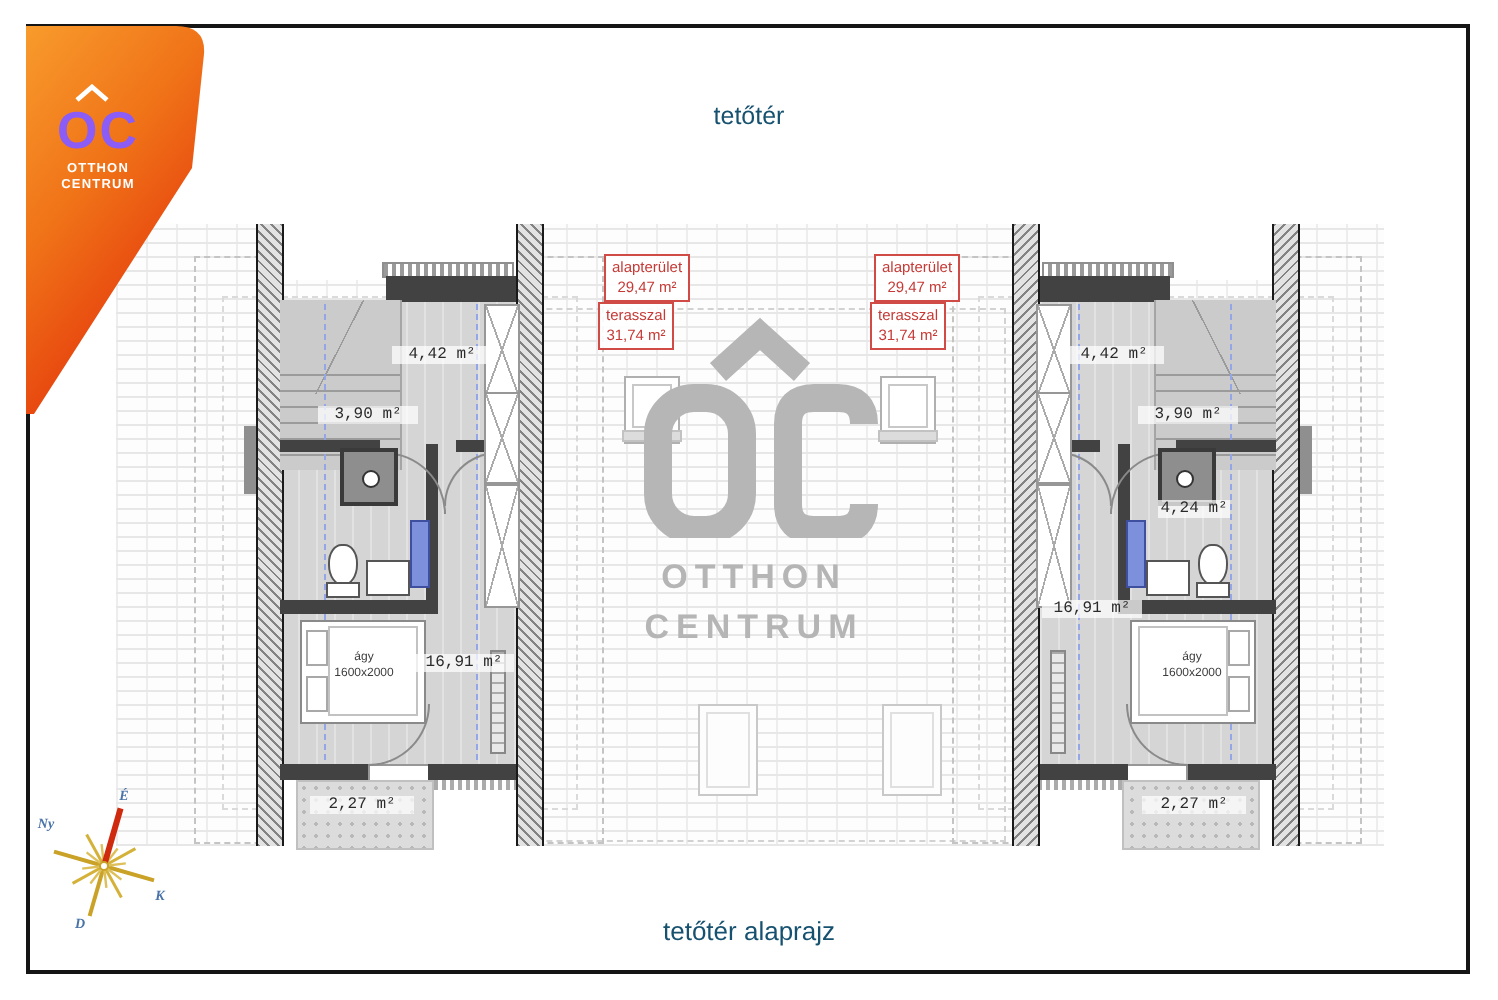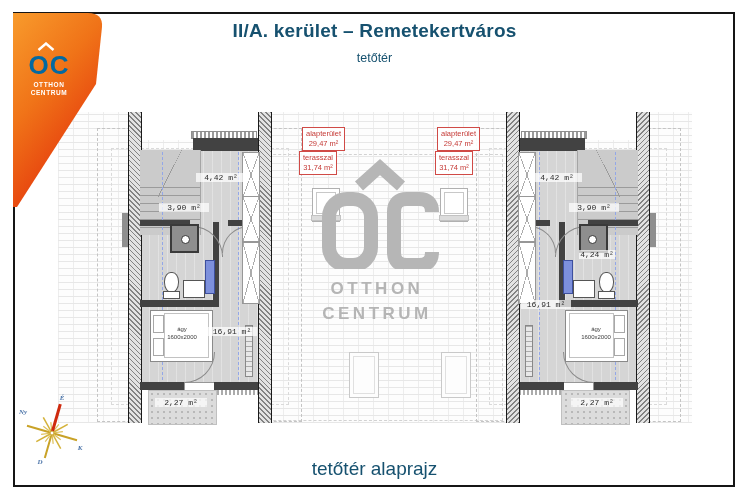--- a/index.html
+++ b/index.html
@@ -7,27 +7,27 @@
            font-family:"Liberation Sans", sans-serif; }
   .frame { position:absolute; left:13px; top:12px; width:718px; height:471px;
            border:2px solid #151515; z-index:4; pointer-events:none; }
 
   
   .title { position:absolute; left:0; right:0; top:20px; text-align:center;
            font-size:19px; font-weight:bold; color:#16516F; letter-spacing:.2px; z-index:5; }
   .subtitle { position:absolute; left:0; right:0; top:51px; text-align:center;
            font-size:12.5px; color:#16516F; z-index:5; }
   .footer { position:absolute; left:0; right:0; top:458px; text-align:center;
-           font-size:19px; color:#16516F; z-index:5; }
+           font-size:13px; color:#16516F; z-index:5; }
 
   
   .badge { position:absolute; left:13px; top:13px; z-index:6; }
   .logo-caret { position:absolute; left:37px; top:42px; z-index:7; }
   .logo-oc { position:absolute; left:18px; top:50px; width:62px; text-align:center;
-             font-size:26px; font-weight:bold; color:#0369a1; letter-spacing:1px; z-index:7; }
+             font-size:26px; font-weight:bold; color:#8b5cf6; letter-spacing:1px; z-index:7; }
   .logo-l1,.logo-l2 { position:absolute; left:18px; width:62px; text-align:center;
              font-size:6.5px; font-weight:bold; color:#fff; letter-spacing:.6px; z-index:7; }
   .logo-l1 { top:81px; } .logo-l2 { top:89px; }
 
   
   .bricks { position:absolute; left:58px; top:112px; width:634px; height:311px; z-index:0;
     background-color:#fdfdfd;
     background-image:
       repeating-linear-gradient(0deg,#e7e7e7 0 1px,transparent 1px 7px),
       repeating-linear-gradient(90deg,#ededed 0 1px,transparent 1px 15px); }
@@ -153,21 +153,20 @@
     </defs>
     <path d="M 0,0 L 75,0 Q 90,0 89,14 L 83,71 L 4,194 L 0,194 Z" fill="url(#og)"></path>
   </svg>
   <svg class="logo-caret" width="18" height="9" viewBox="0 0 18 9">
     <polyline points="1.5,8 9,1.5 16.5,8" fill="none" stroke="#ffffff" stroke-width="2.4"></polyline>
   </svg>
   <div class="logo-oc">OC</div>
   <div class="logo-l1">OTTHON</div>
   <div class="logo-l2">CENTRUM</div>
 
-  <div class="title">II/A. kerület – Remetekertváros</div>
   <div class="subtitle">tetőtér</div>
 
   <div class="bricks"></div>
   <div class="bld-dash"></div>
   <div class="elev-win" style="left:312px;top:188px;">
       <div class="in"></div>
       <div class="sill"></div>
     </div>
   <div class="elev-win" style="left:440px;top:188px;">
       <div class="in"></div>

